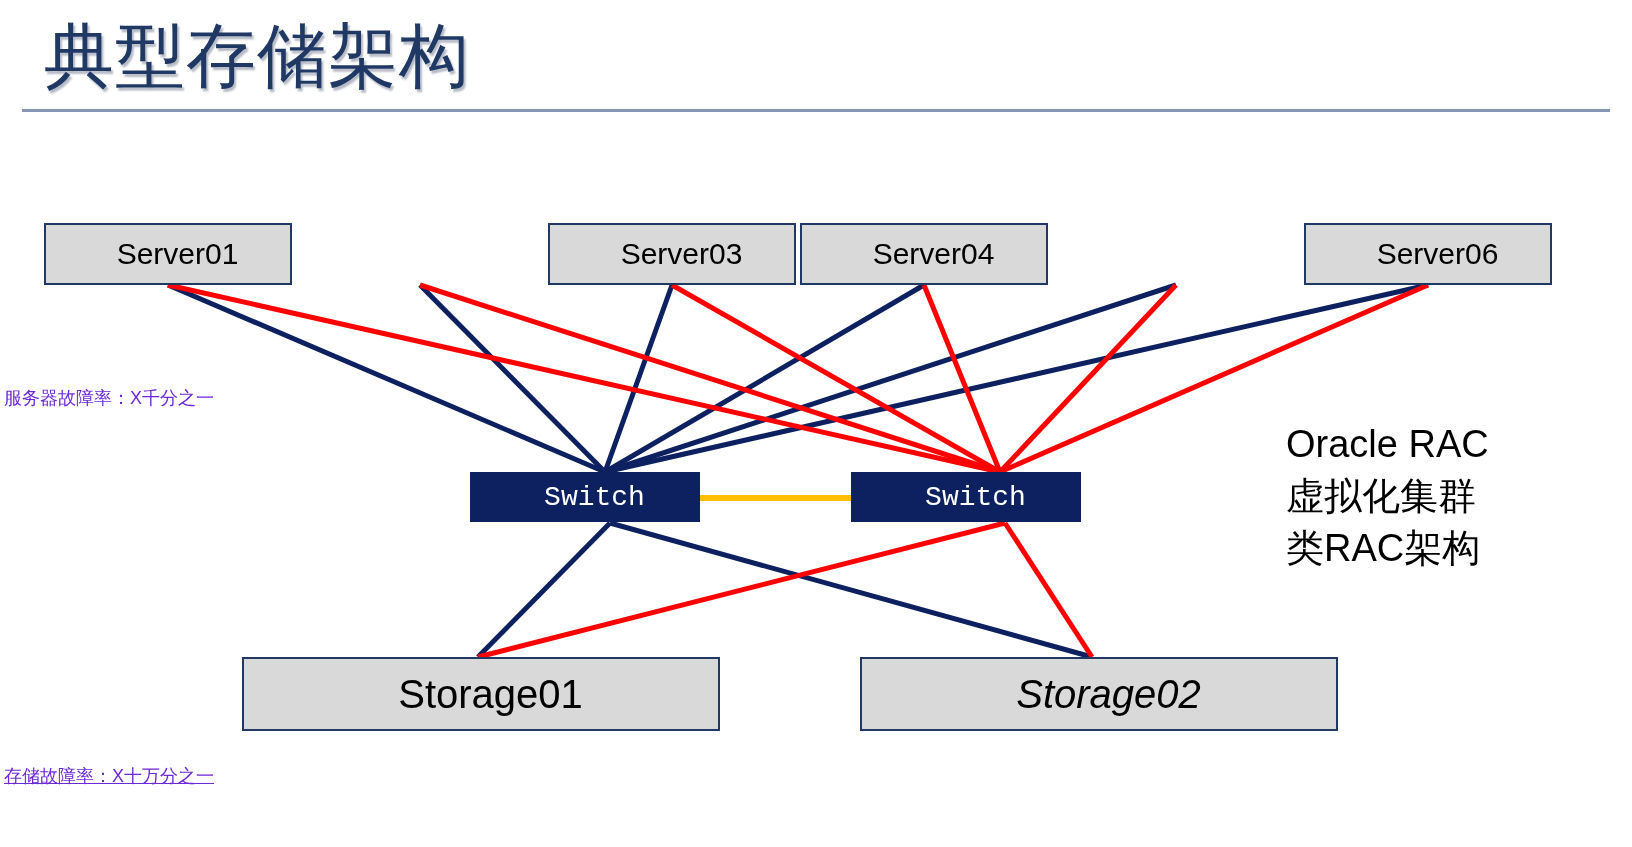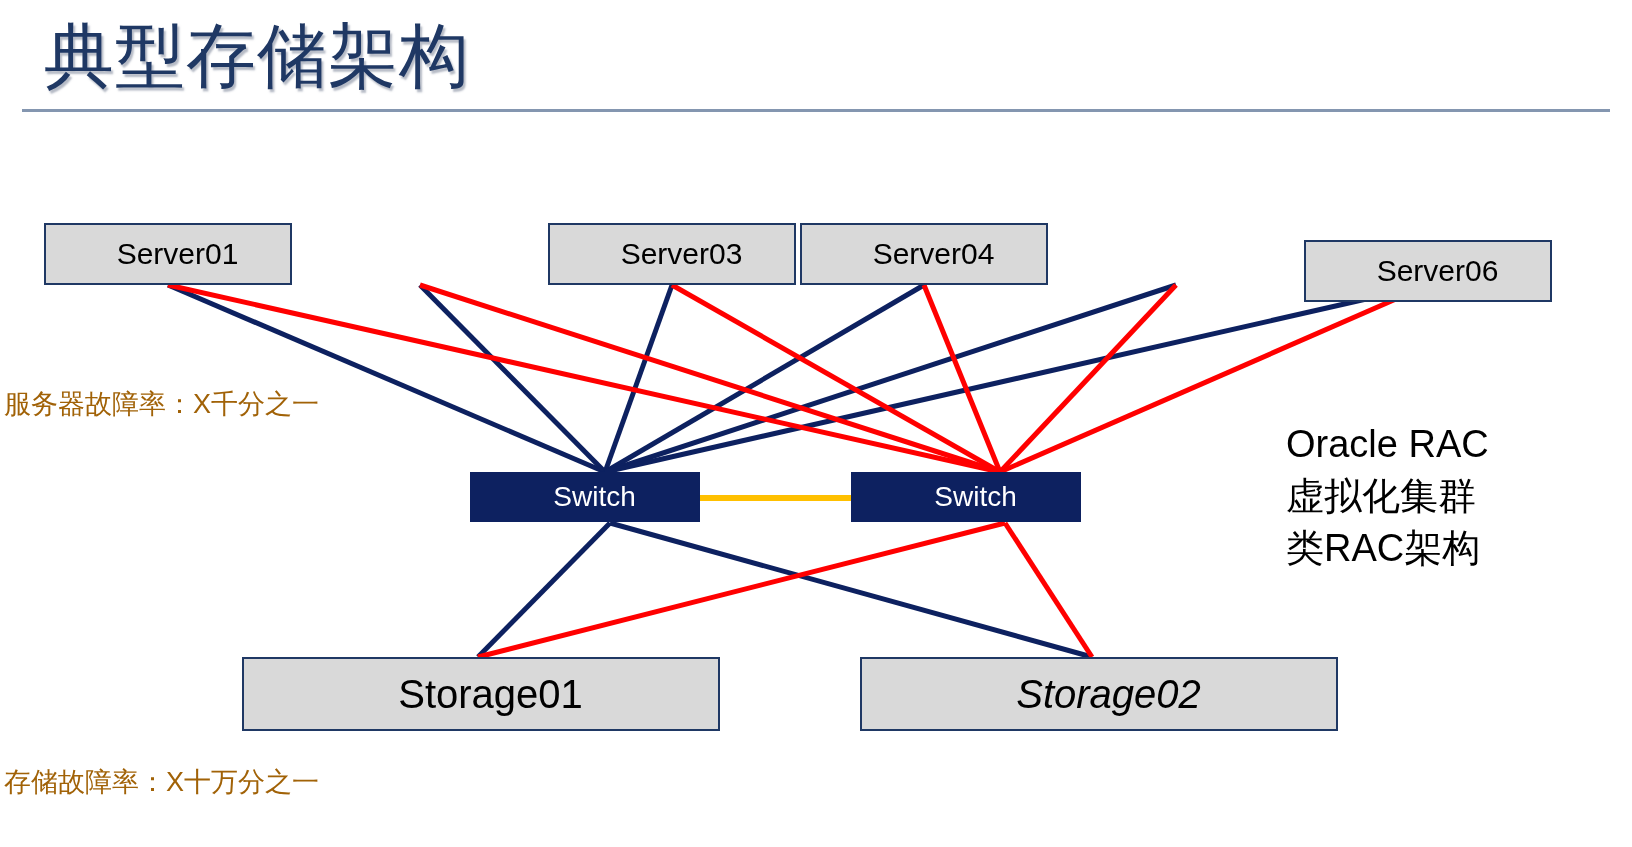--- a/index.html
+++ b/index.html
@@ -78,27 +78,28 @@
     color: #000000;
     height: 74px;
     margin-left: 12px;
   }
   .switch-box {
     background: #0D2160;
     border: none;
     font-size: 28px;
     color: #FFFFFF;
     height: 50px;
+    font-family: Liberation Mono, monospace;
   }
 
   
   .note {
     position: absolute;
-    font-size: 27px;
-    color: #a16207;
+    font-size: 18px;
+    color: #6d28d9;
     white-space: nowrap;
   }
   #cluster-note {
     position: absolute;
     left: 1286px;
     top: 406px;
     font-size: 38px;
     line-height: 52px;
     color: #000000;
     white-space: nowrap;
@@ -148,41 +149,41 @@
 
   <div class="node server-box" style="left:44px;  top:211px; width:248px;">
     <span>Server01</span>
   </div>
   <div class="node server-box" style="left:548px; top:211px; width:248px;">
     <span>Server03</span>
   </div>
   <div class="node server-box" style="left:800px; top:211px; width:248px;">
     <span>Server04</span>
   </div>
-  <div class="node server-box" style="left:1304px; top:211px; width:248px;margin-top:17px;">
+  <div class="node server-box" style="left:1304px; top:211px; width:248px;">
     <span>Server06</span>
   </div>
 
   <div class="node switch-box" style="left:470px; top:460px; width:230px;">
     <span>Switch</span>
   </div>
   <div class="node switch-box" style="left:851px; top:460px; width:230px;">
     <span>Switch</span>
   </div>
 
   <div class="node storage-box" style="left:230px; top:645px; width:478px;">
     <span>Storage01</span>
   </div>
   <div class="node storage-box" style="left:848px; top:645px; width:478px;font-style:italic;">
     <span>Storage02</span>
   </div>
 
   <div class="note" style="left:4px; top:374px;">服务器故障率：X千分之一</div>
 
-  <div class="note" style="left:4px; top:752px;">存储故障率：X十万分之一</div>
+  <div class="note" style="left:4px; top:752px;text-decoration:underline;">存储故障率：X十万分之一</div>
 
   <div id="cluster-note">
     <div>Oracle RAC</div>
     <div>虚拟化集群</div>
     <div>类RAC架构</div>
   </div>
 
 </div>
 
 </body></html>

